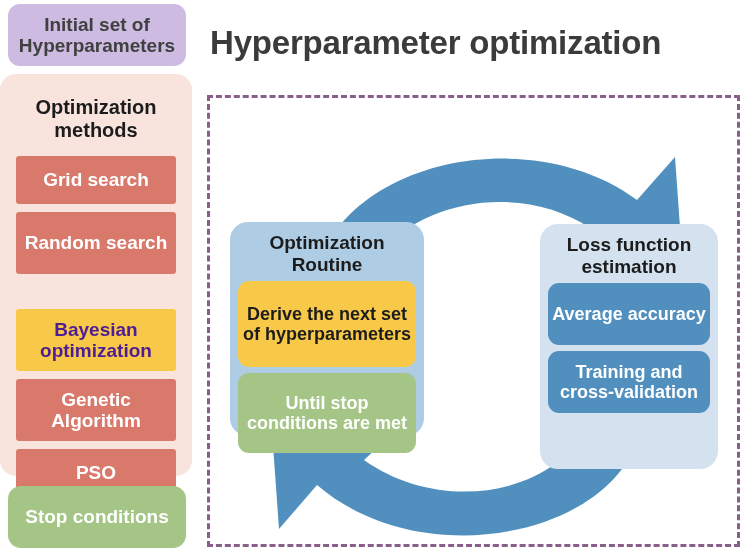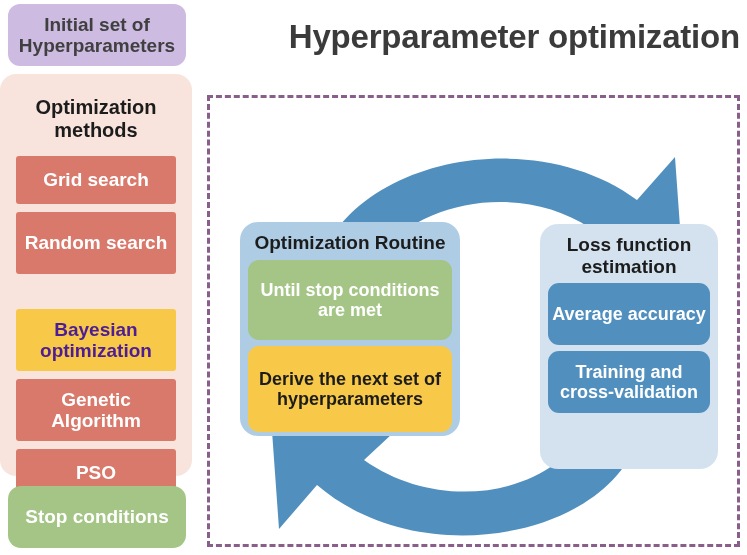--- a/index.html
+++ b/index.html
@@ -103,23 +103,23 @@
     font-weight: bold;
     line-height: 1.12;
     box-sizing: border-box;
     padding: 2px 4px;
   }
 
   
   .main-title {
     position: absolute;
     left: 210px;
-    top: 18px;
+    top: 24px;
     width: 530px;
-    text-align: right;
+    text-align: left;
     color: #3b3b3b;
     font-size: 33px;
     font-weight: bold;
     letter-spacing: -0.2px;
   }
 
   .dashed-frame {
     position: absolute;
     left: 207px;
     top: 95px;
@@ -167,23 +167,23 @@
     line-height: 1.12;
     box-sizing: border-box;
     padding: 4px 4px;
     margin-bottom: 6px;
   }
   .sub-yellow { background: #f8c948; color: #1c1c1c; }
   .sub-green  { background: #a4c585; color: #ffffff; }
   .sub-blue   { background: #5190be; color: #ffffff; }
 
   #opt-node {
-    left: 240px;
+    left: 230px;
     top: 222px;
-    width: 220px;
+    width: 194px;
     height: 214px;
   }
   #loss-node {
     left: 540px;
     top: 224px;
     width: 178px;
     height: 245px;
   }
 </style>
 </head>
@@ -226,22 +226,22 @@
              L 72 434
              L 60 266
              L 200 325
              L 157 365
              C 235 420, 345 400, 383 330
              Z"></path>
   </svg>
 
   <div class="node-box" id="opt-node">
     <div class="node-title">Optimization Routine</div>
+    <div class="sub-pill sub-yellow" style="height:86px;">Derive the next set of hyperparameters</div>
     <div class="sub-pill sub-green" style="height:80px;">Until stop conditions are met</div>
-    <div class="sub-pill sub-yellow" style="height:86px;">Derive the next set of hyperparameters</div>
   </div>
 
   <div class="node-box right" id="loss-node">
     <div class="node-title">Loss function estimation</div>
     <div class="sub-pill sub-blue" style="height:62px;">Average accuracy</div>
     <div class="sub-pill sub-blue" style="height:62px;">Training and cross-validation</div>
   </div>
 
 </div>
 

